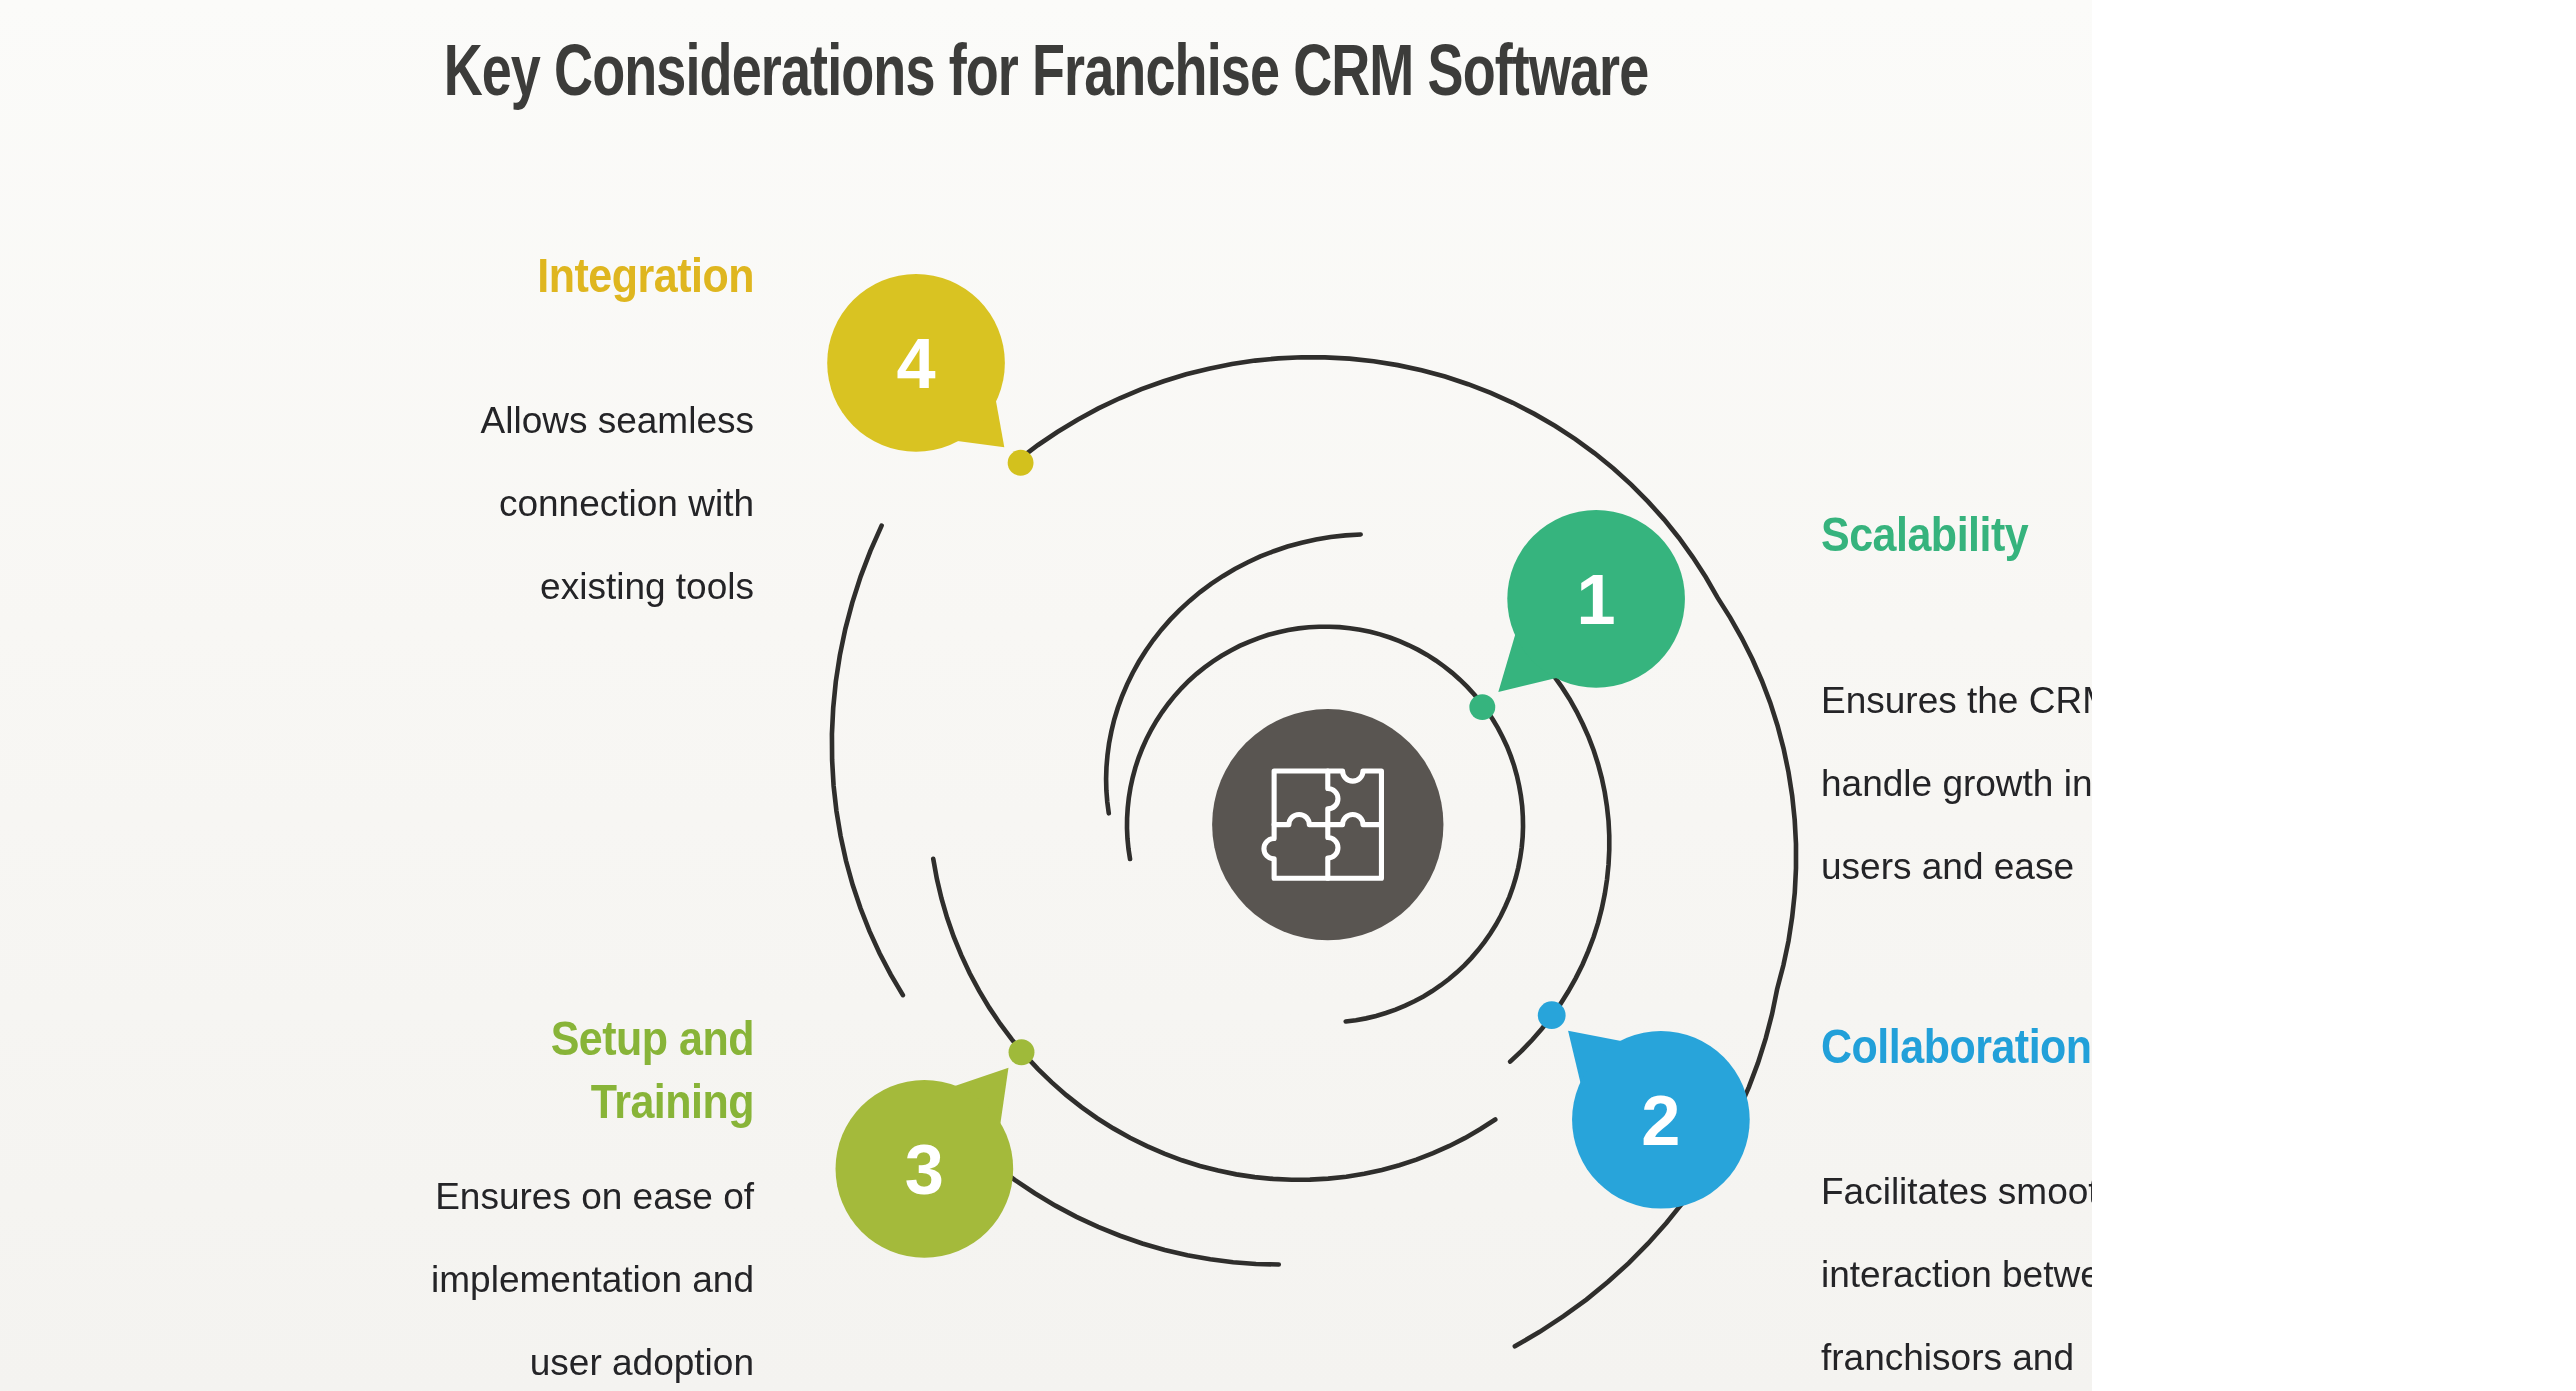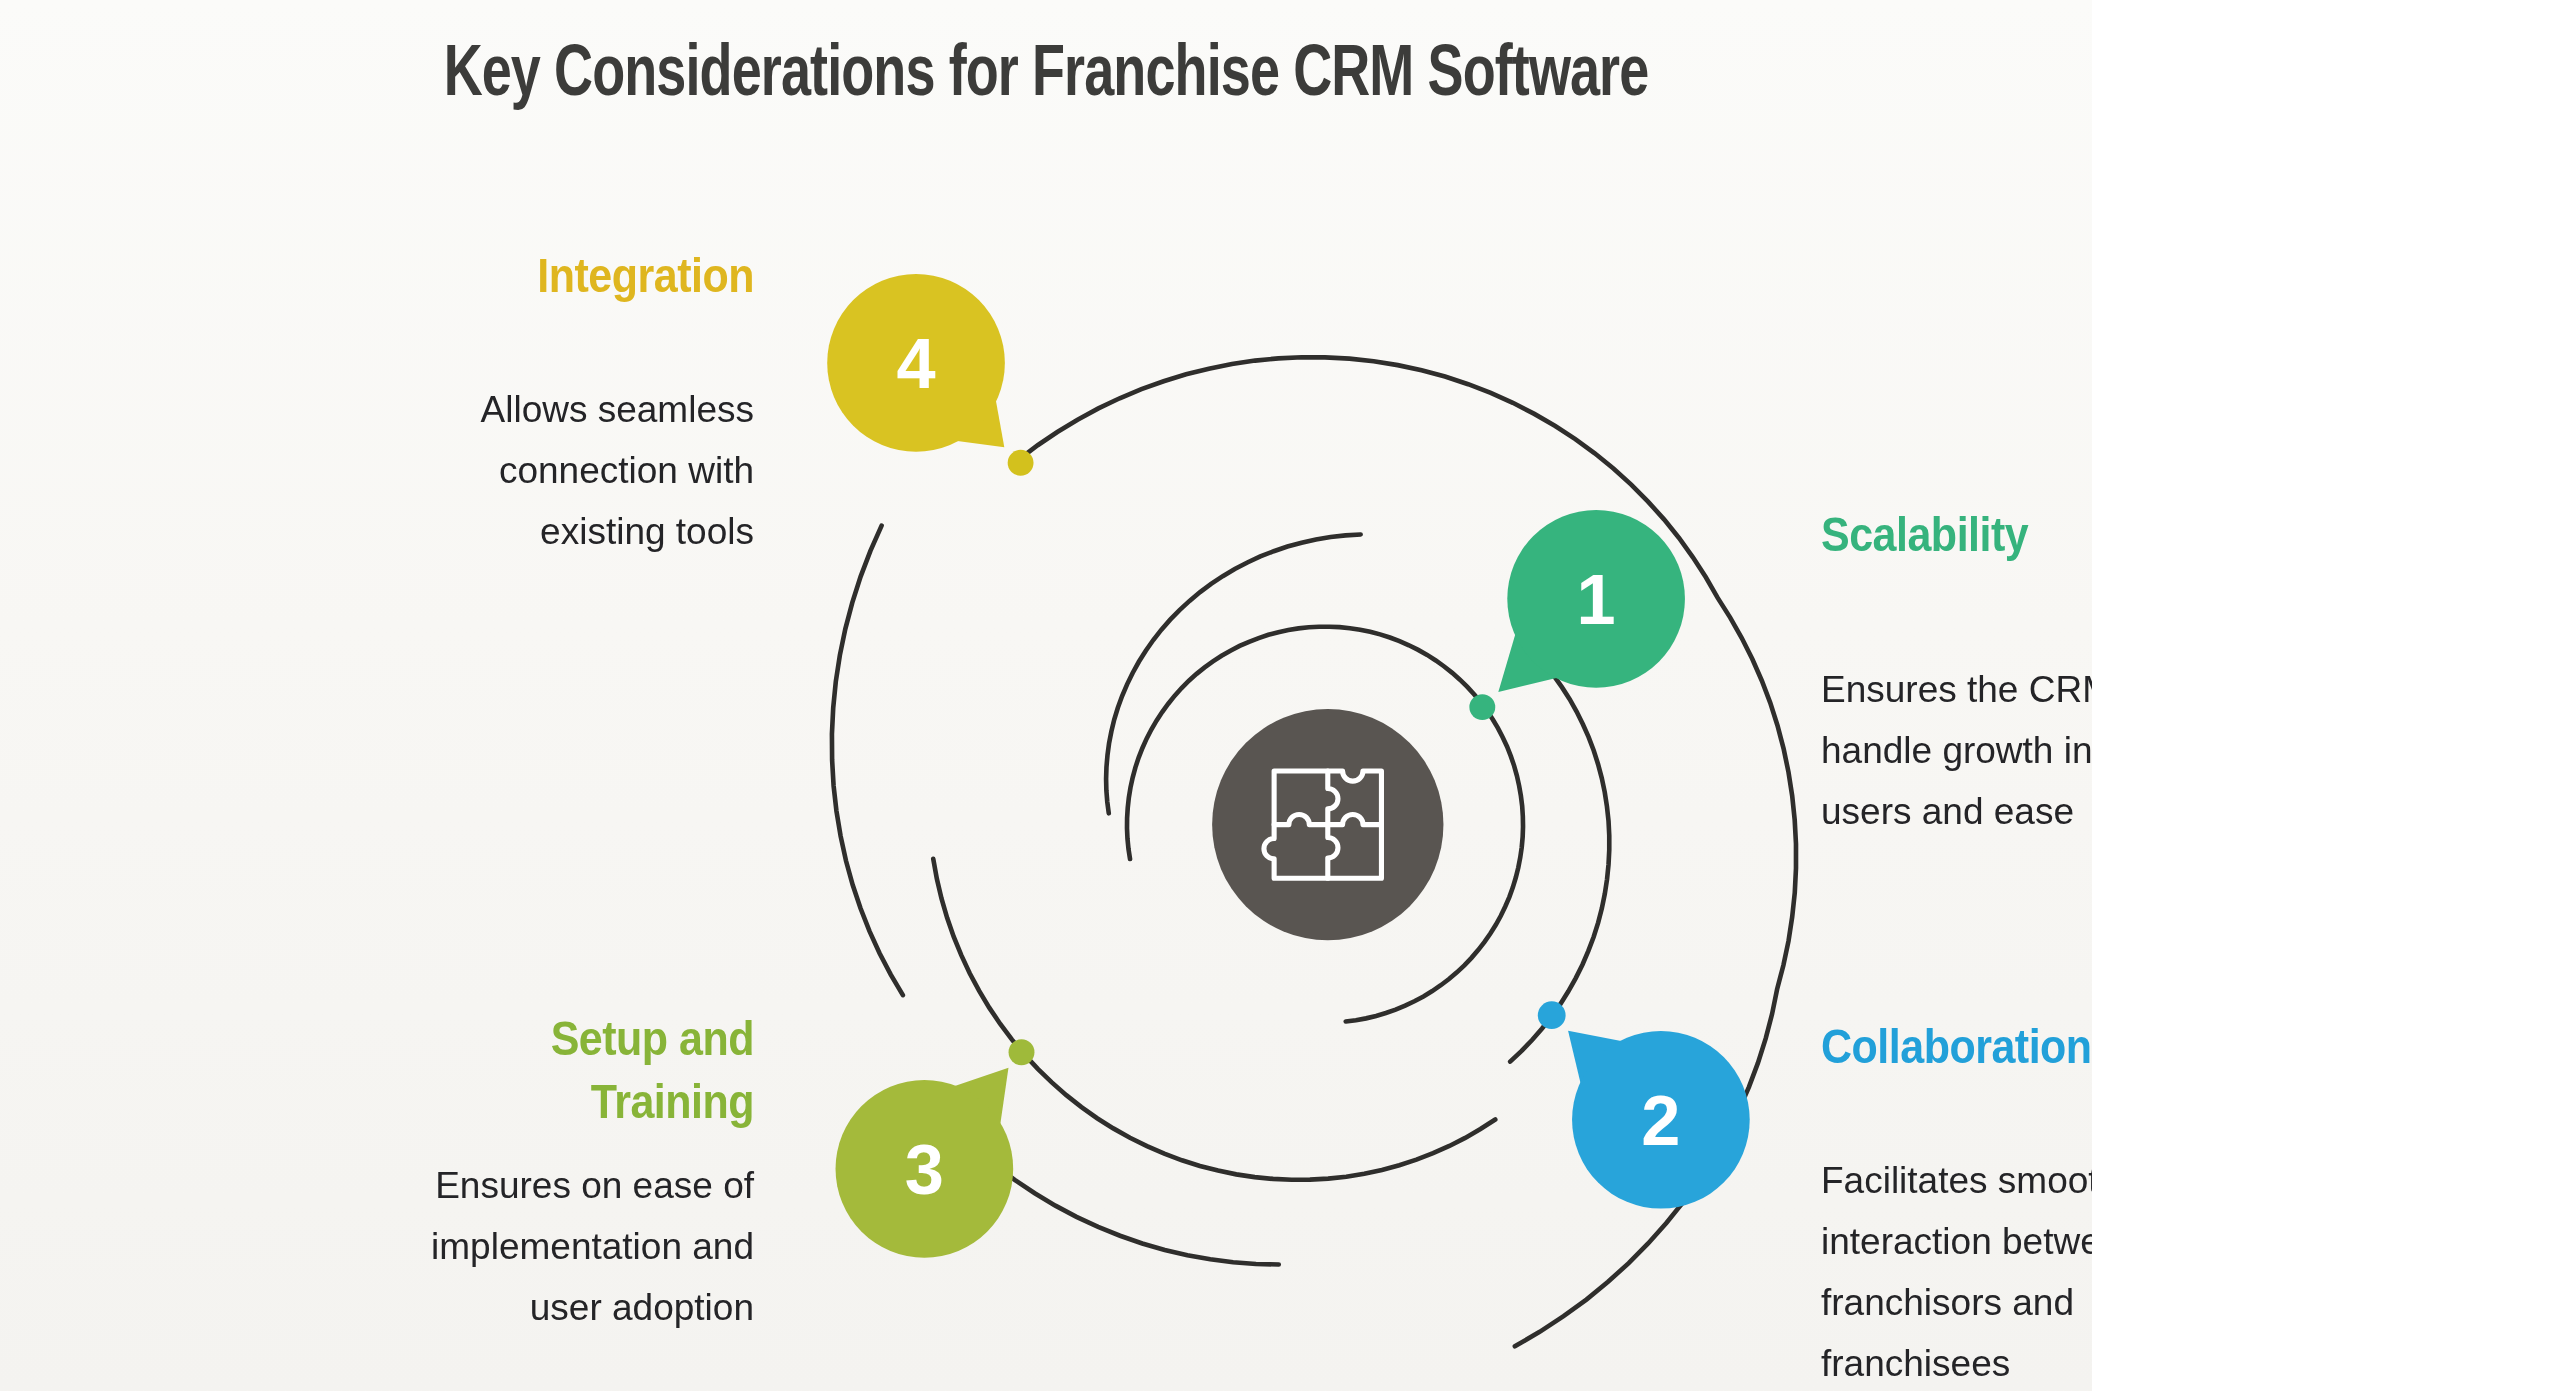--- a/index.html
+++ b/index.html
@@ -5,21 +5,21 @@
   html,body{margin:0;padding:0;}
   body{font-family:"Liberation Sans","DejaVu Sans",sans-serif;}
   .stage{position:relative;width:2092px;height:1392px;overflow:hidden;
          background:linear-gradient(180deg,#fbfbf9 0%,#f8f7f4 45%,#f4f3f0 100%);text-decoration:underline;}
   .title{position:absolute;left:0;top:28px;width:100%;text-align:center;
          font-size:54px;font-weight:bold;letter-spacing:-0.9px;
          transform:scaleY(1.34);transform-origin:center top;}
   .tb{position:absolute;}
   .tb .hd{font-size:43px;font-weight:bold;letter-spacing:-0.5px;line-height:56px;
           white-space:pre-line;transform:scaleY(1.12);transform-origin:center top;}
-  .tb .bd{font-size:37px;line-height:61px;white-space:pre-line;color:#242427;}
+  .tb .bd{font-size:37px;line-height:83px;white-space:pre-line;color:#242427;}
   .col-left{left:245px;width:509px;text-align:right;}
   .col-right{left:1821px;width:574px;text-align:left;}
   .hd-integration{top:244px;}  .bd-integration{top:379px;}
   .hd-scalability{top:503px;}  .bd-scalability{top:659px;}
   .hd-collaboration{top:1015px;} .bd-collaboration{top:1150px;}
   .hd-setup{top:1007px;}       .bd-setup{top:1155px;}
   .tb .hd,.tb .bd{position:absolute;left:0;right:0;}
   svg{position:absolute;left:0;top:0;}
   .bubble-num{font-family:"Liberation Sans","DejaVu Sans",sans-serif;
               font-size:76px;font-weight:bold;fill:#ffffff;text-anchor:middle;}

